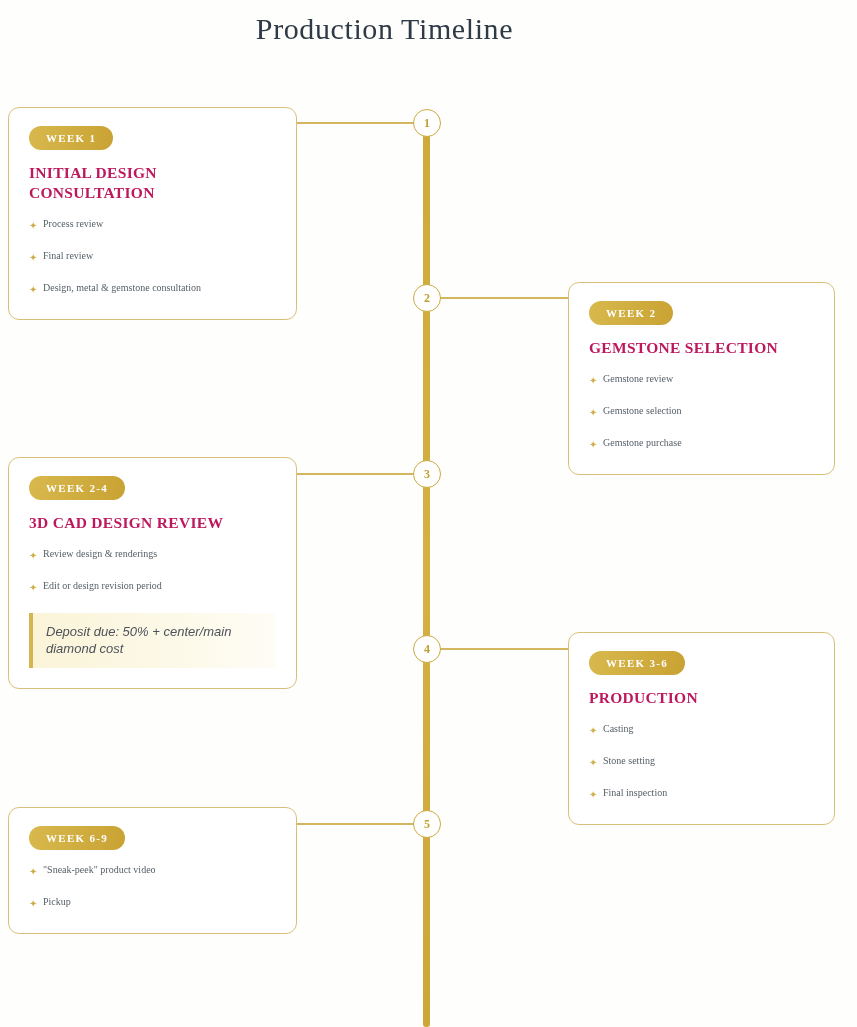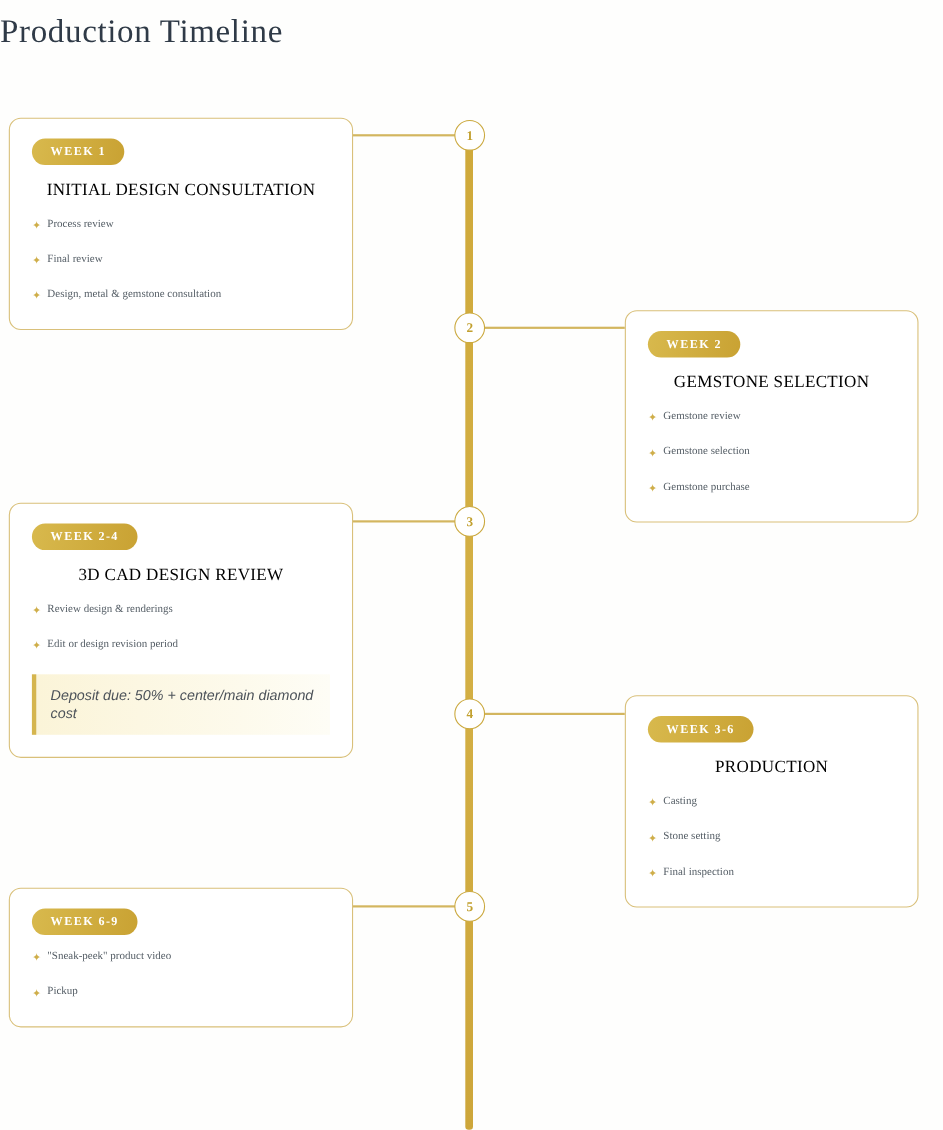--- a/index.html
+++ b/index.html
@@ -14,20 +14,21 @@
     overflow: hidden;
     position: relative;
   }
 
   
   .page-title {
     position: absolute;
     top: 12px;
     left: 0;
     width: 769px;
+    text-align: center;
     font-family: "Liberation Serif", "DejaVu Serif", serif;
     font-size: 30px;
     font-weight: 400;
     color: #2f3a47;
     letter-spacing: 0.6px;
   }
 
   
   .timeline-spine {
     position: absolute;
@@ -67,46 +68,45 @@
   
   .card {
     position: absolute;
     box-sizing: border-box;
     background: #ffffff;
     border: 1.4px solid #d9c07a;
     border-radius: 11px;
     padding: 18px 20px 20px 20px;
     z-index: 3;
   }
-  .card.left  { left: 8px;   width: 313px; }
+  .card.left  { left: 8px;   width: 289px; }
   .card.right { left: 568px; width: 267px; }
 
   .badge {
     display: inline-block;
     background: linear-gradient(100deg, #d8b94d 0%, #c9a233 100%);
     color: #ffffff;
     font-family: "Liberation Serif", "DejaVu Serif", serif;
     font-size: 11px;
     font-weight: 700;
     letter-spacing: 1.3px;
     padding: 6px 17px 6px 17px;
     border-radius: 14px;
     margin-bottom: 13px;
   }
 
   .card-title {
     font-family: "Liberation Serif", "DejaVu Serif", serif;
     font-size: 15.5px;
-    font-weight: 400;
-    color: #000000;
+    font-weight: 700;
+    color: #be185d;
     letter-spacing: 0.3px;
     line-height: 1.28;
     margin: 0 0 14px 0;
     text-transform: uppercase;
-    text-align: center;
   }
 
   .bullets {
     list-style: none;
     margin: 0;
     padding: 0;
   }
   .bullet-item {
     display: flex;
     align-items: flex-start;

